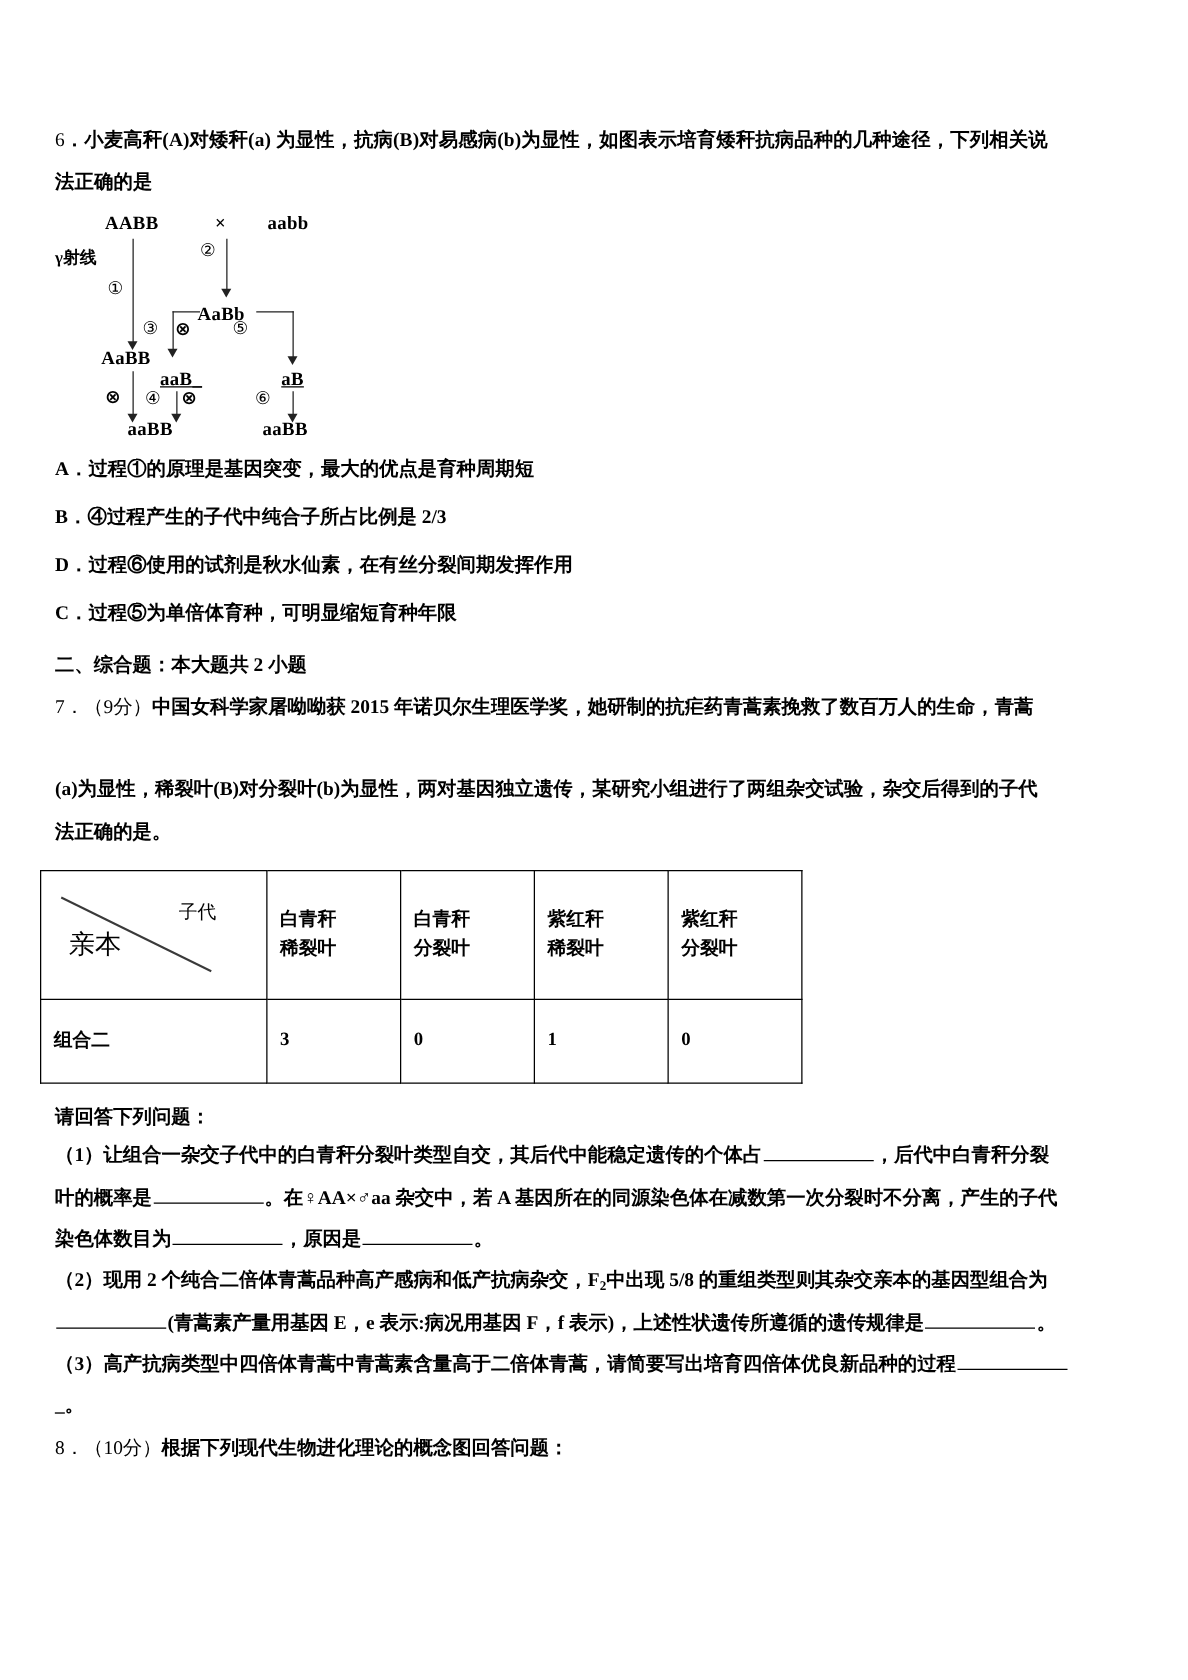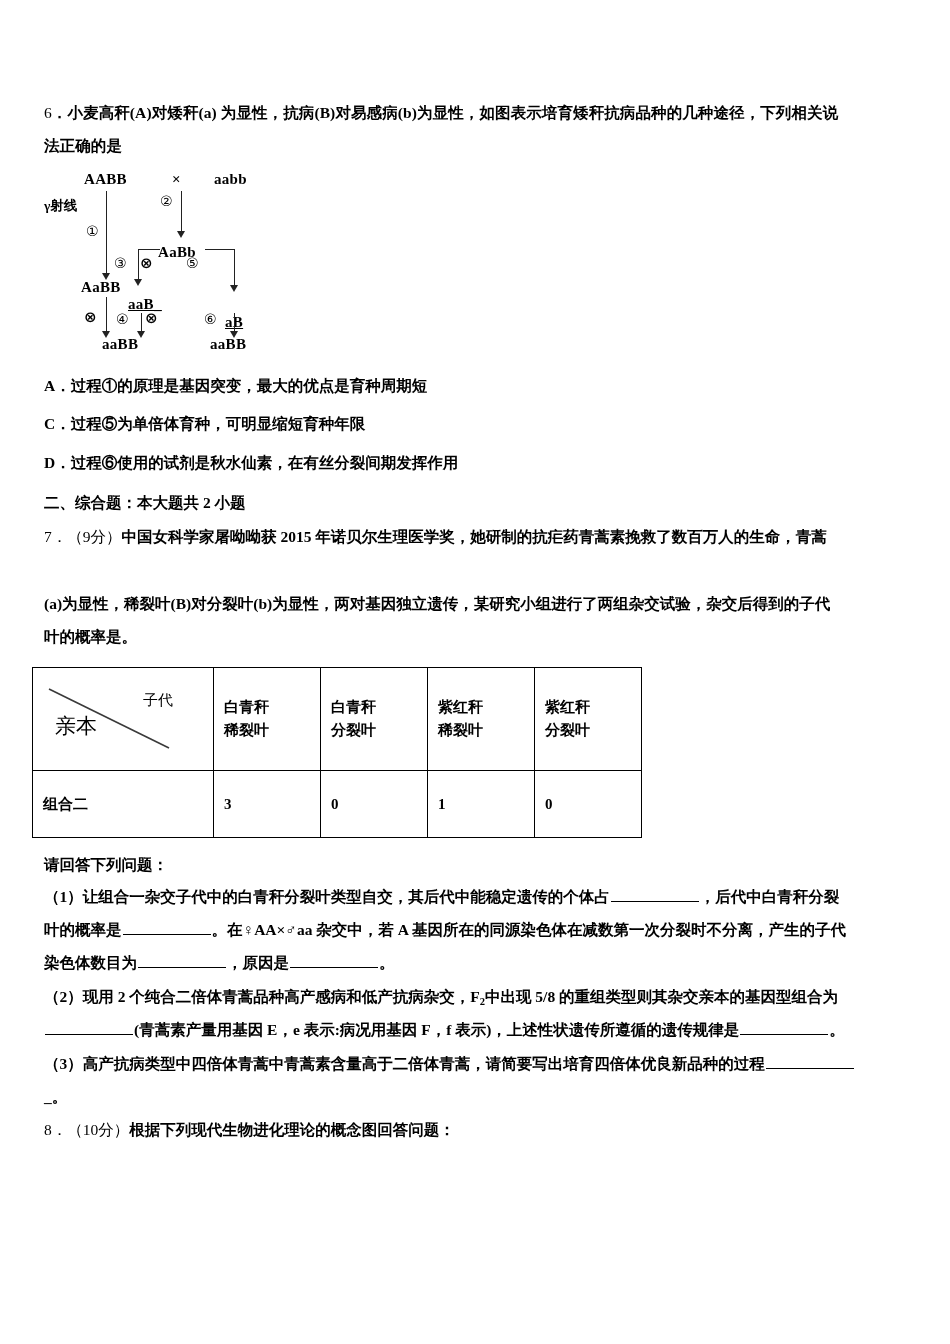--- a/index.html
+++ b/index.html
@@ -46,21 +46,21 @@
     text-align: justify;
     text-justify: inter-ideograph;
   }
   .lead-num {
     font-family: "Liberation Serif", serif;
     font-weight: normal;
   }
 
   
   .options {
-    margin-top: 22px;
+    margin-top: 12px;
   }
   .option-row {
     font-size: 15.5px;
     font-weight: bold;
     line-height: 1.0;
     margin-bottom: 23px;
     white-space: nowrap;
   }
   .option-key {
     display: inline-block;
@@ -245,21 +245,21 @@
       <div class="dg-circ" style="left:52px; top:84px;">③</div>
       <div class="cross-mark" style="left:78px; top:83px;">⊗</div>
 
       <div class="hline" style="left:143px; top:78px; width:30px;"></div>
       <div class="vline" style="left:172px; top:78px; height:39px;"></div>
       <div class="arrowhead" style="left:168px; top:114px;"></div>
       <div class="dg-circ" style="left:124px; top:84px;">⑤</div>
 
       <div class="dg-text" style="left:19px; top:108px;">AaBB</div>
       <div class="dg-text" style="left:66px; top:125px;text-decoration:underline;">aaB_</div>
-      <div class="dg-text" style="left:163px; top:143px;text-decoration:underline;">aB</div>
+      <div class="dg-text" style="left:163px; top:125px;text-decoration:underline;">aB</div>
 
       <div class="vline" style="left:44px; top:126px; height:37px;"></div>
       <div class="arrowhead" style="left:40px; top:160px;"></div>
       <div class="cross-mark" style="left:22px; top:137px;">⊗</div>
 
       <div class="vline" style="left:79px; top:142px; height:21px;"></div>
       <div class="arrowhead" style="left:75px; top:160px;"></div>
       <div class="dg-circ" style="left:54px; top:140px;">④</div>
       <div class="cross-mark" style="left:83px; top:138px;">⊗</div>
 
@@ -269,34 +269,37 @@
 
       <div class="dg-text" style="left:40px; top:165px;">aaBB</div>
       <div class="dg-text" style="left:148px; top:165px;">aaBB</div>
     </div>
 
     <div class="options">
       <div class="option-row">
         <span class="option-key">A．</span><span>过程①的原理是基因突变，最大的优点是育种周期短</span>
       </div>
       <div class="option-row">
-        <span class="option-key">C．</span><span>过程⑤为单倍体育种，可明显缩短育种年限</span>
+        <span class="option-key">B．</span><span>④过程产生的子代中纯合子所占比例是 2/3</span>
       </div>
       <div class="option-row">
         <span class="option-key">D．</span><span>过程⑥使用的试剂是秋水仙素，在有丝分裂间期发挥作用</span>
       </div>
+      <div class="option-row">
+        <span class="option-key">C．</span><span>过程⑤为单倍体育种，可明显缩短育种年限</span>
+      </div>
     </div>
 
     <div class="section-head">二、综合题：本大题共 2 小题</div>
 
     <div class="para">
       <span class="lead-num">7</span><span class="lead-num">．</span><span class="lead-num">（9分）</span><span>中国女科学家屠呦呦获 2015 年诺贝尔生理医学奖，她研制的抗疟药青蒿素挽救了数百万人的生命，青蒿</span><br>
       <br>
       <span>(a)为显性，稀裂叶(B)对分裂叶(b)为显性，两对基因独立遗传，某研究小组进行了两组杂交试验，杂交后得到的子代</span><br>
-      <span>叶的概率是。</span>
+      <span>法正确的是。</span>
     </div>
 
     <table class="cross-table">
       <tbody>
           <tr>
         <td class="corner-cell">
           <div class="corner-inner">
             <div class="corner-diag">
               <svg width="160" height="70" viewBox="0 0 160 70" xmlns="http://www.w3.org/2000/svg">
                 <line x1="6" y1="5" x2="126" y2="64" stroke="#3a3a3a" stroke-width="1.6"></line>

